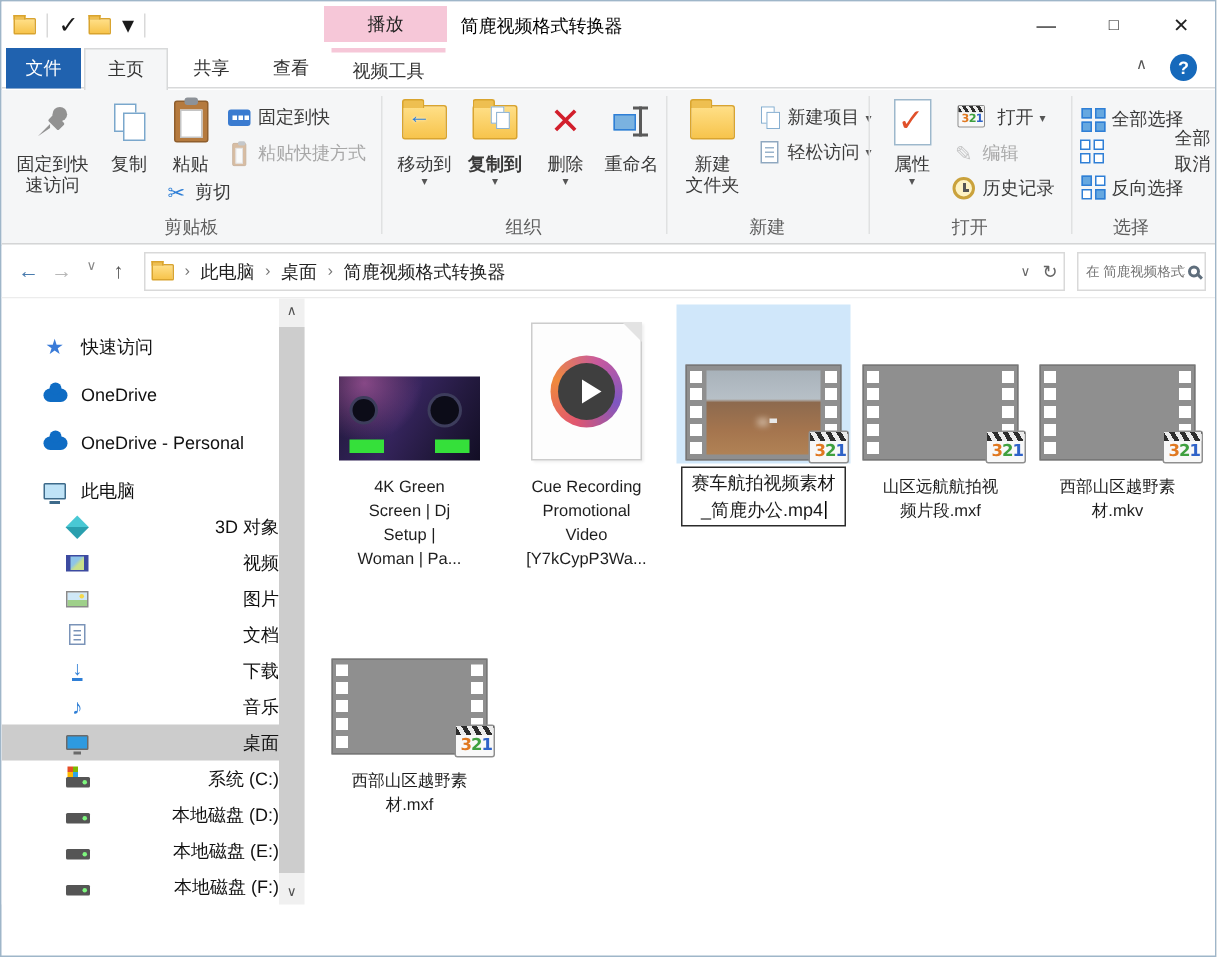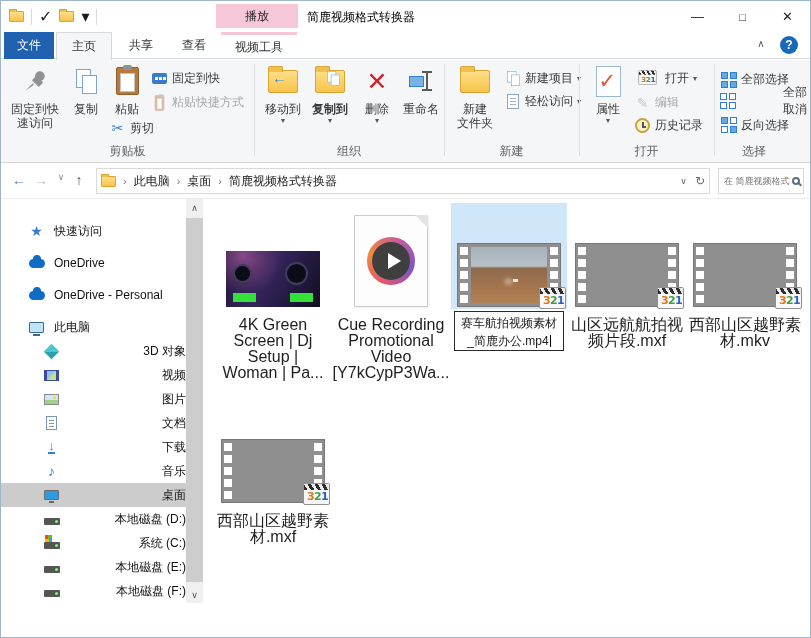--- a/index.html
+++ b/index.html
@@ -147,21 +147,21 @@
 
   .side-scroll{position:absolute;left:185px;top:0;width:17px;bottom:0;background:#f0f0f0;}
   .ss-arrow{position:absolute;left:0;width:17px;height:17px;font-size:9px;color:#505050;display:flex;align-items:center;justify-content:center;}
   .ss-thumb{position:absolute;left:0;top:19px;width:17px;height:364px;background:#cdcdcd;}
 
   
   .files{position:absolute;left:202px;top:0;right:0;bottom:0;}
   .file-cell{position:absolute;width:116px;display:flex;flex-direction:column;align-items:center;}
   .icon-zone{width:116px;height:106px;display:flex;align-items:flex-end;justify-content:center;padding-bottom:2px;}
   .icon-zone.sel{background:#d0e7fa;}
-  .file-label{margin-top:8px;font-size:16px;line-height:16px;text-align:center;color:#1e1e1e;white-space:pre-line;}
+  .file-label{margin-top:8px;font-size:11px;line-height:16px;text-align:center;color:#1e1e1e;white-space:pre-line;}
   .rename-box{margin-top:2px;width:110px;background:#fff;border:1px solid #2b2b2b;padding:1px 0;text-align:center;}
   .rename-text{font-size:12px;line-height:16px;white-space:pre-line;}
   .rename-text::after{content:"";display:inline-block;width:1px;height:12px;background:#000;margin-left:1px;vertical-align:-2px;}
 
   .thumb-dj{position:relative;width:94px;height:56px;overflow:hidden;
       background:radial-gradient(circle at 18% 8%,rgba(216,110,190,.55),transparent 42%),
                  linear-gradient(120deg,#1c1636,#35245c 45%,#241a40 70%,#120e24);}
   .thumb-dj::before{content:"";position:absolute;left:7px;top:13px;width:15px;height:15px;border-radius:50%;
       background:#0c0c18;border:2px solid #3d3d5c;box-shadow:54px 0 0 0 #0c0c18,54px 0 0 2px #3d3d5c;}
   .thumb-dj::after{content:"";position:absolute;left:7px;bottom:5px;width:23px;height:9px;background:#35e03a;
@@ -478,29 +478,29 @@
         <span>音乐</span>
       </div>
       <div class="side-item lv2 selected">
         <span class="si">
             <span class="ic-desktop"></span>
           </span>
         <span>桌面</span>
       </div>
       <div class="side-item lv2">
         <span class="si">
+            <span class="ic-drive os"></span>
+          </span>
+        <span>系统 (C:)</span>
+      </div>
+      <div class="side-item lv2">
+        <span class="si">
             <span class="ic-drive"></span>
           </span>
         <span>本地磁盘 (D:)</span>
-      </div>
-      <div class="side-item lv2">
-        <span class="si">
-            <span class="ic-drive os"></span>
-          </span>
-        <span>系统 (C:)</span>
       </div>
       <div class="side-item lv2">
         <span class="si">
             <span class="ic-drive"></span>
           </span>
         <span>本地磁盘 (E:)</span>
       </div>
       <div class="side-item lv2">
         <span class="si">
             <span class="ic-drive"></span>

